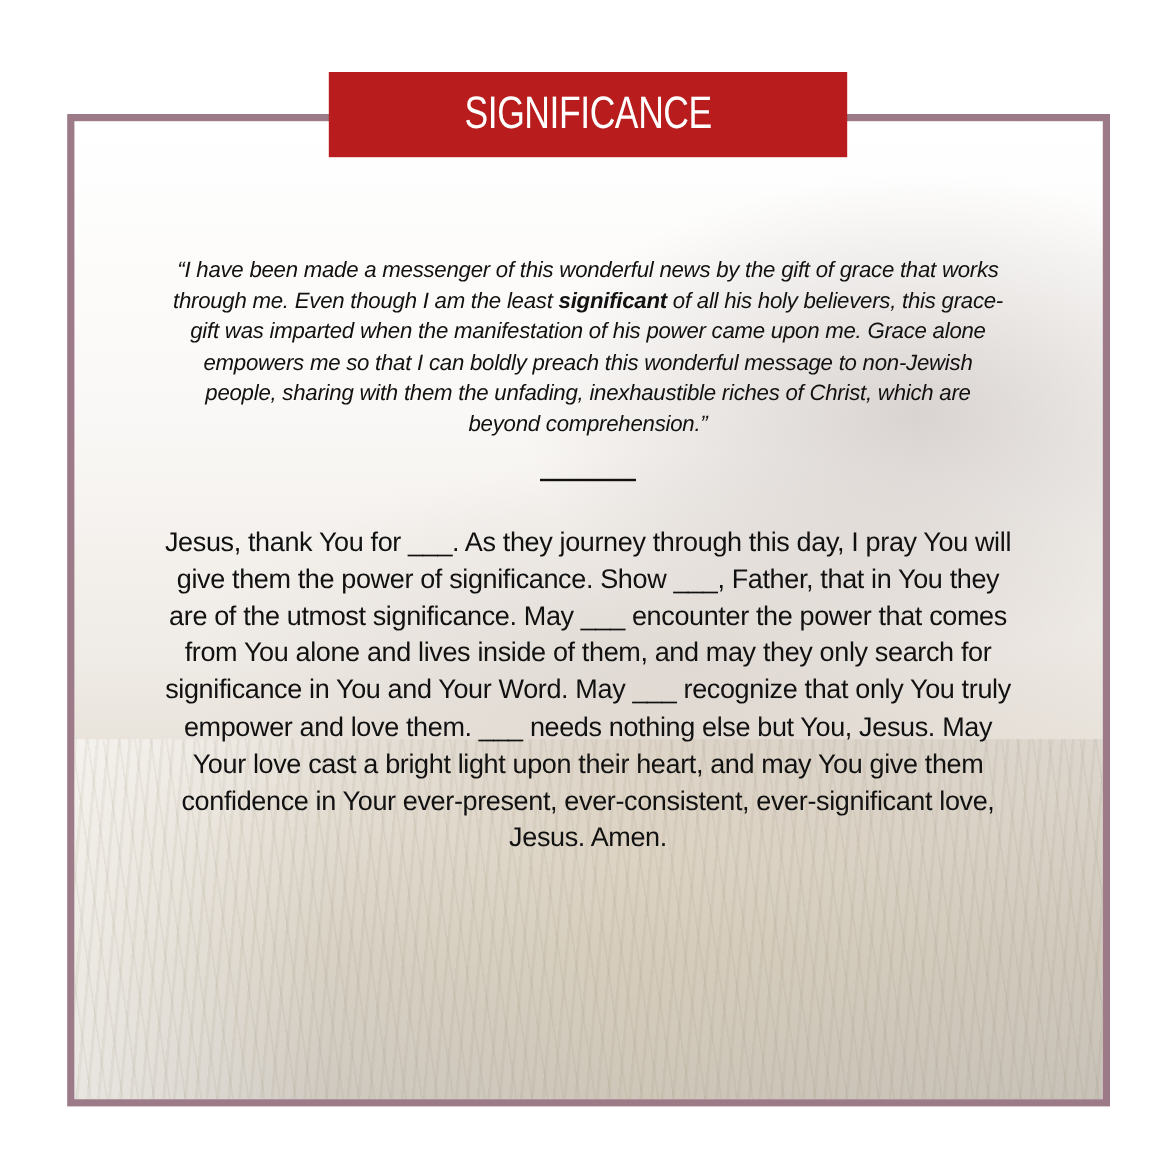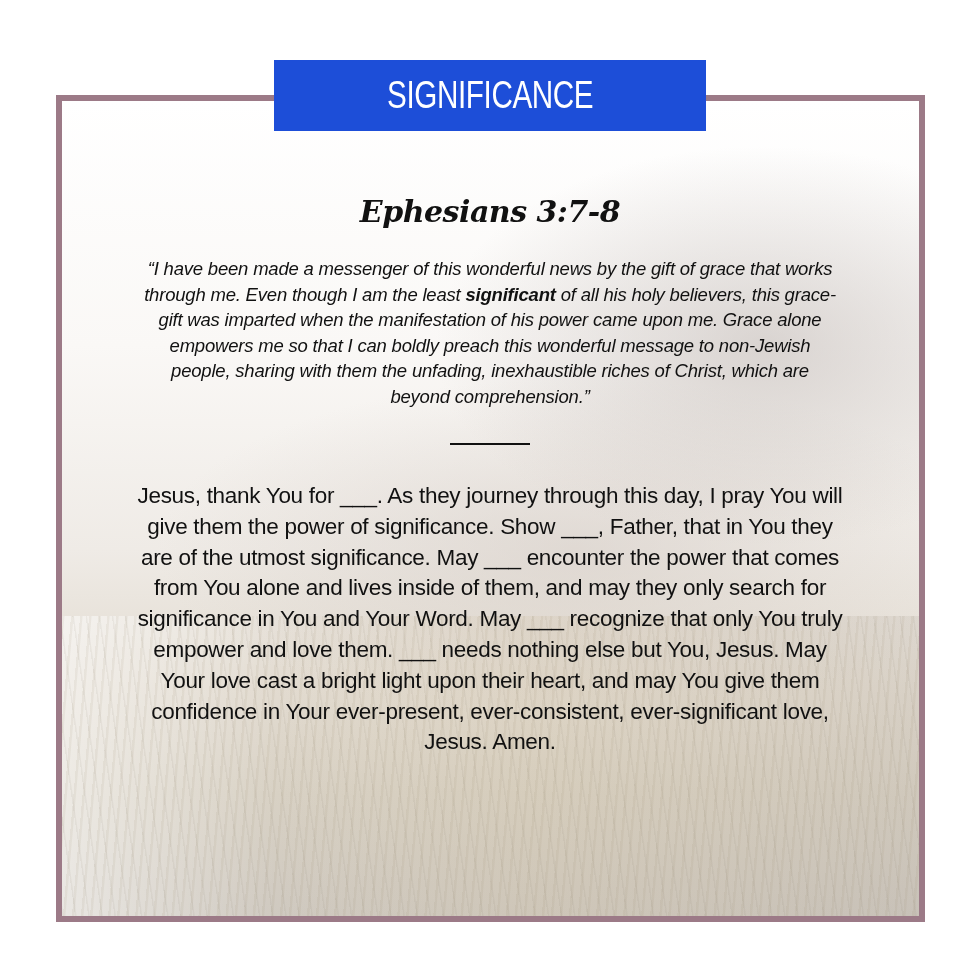--- a/index.html
+++ b/index.html
@@ -19,21 +19,21 @@
     }
     .grass {
       position: absolute; left: 0; right: 0; bottom: 0; height: 300px;
       background:
         repeating-linear-gradient(95deg, rgba(150,135,105,0.10) 0px, rgba(150,135,105,0.10) 2px, rgba(255,255,255,0) 3px, rgba(255,255,255,0) 9px),
         repeating-linear-gradient(82deg, rgba(120,110,90,0.08) 0px, rgba(120,110,90,0.08) 1px, rgba(255,255,255,0) 2px, rgba(255,255,255,0) 13px),
         linear-gradient(90deg, rgba(255,255,255,0.55) 0%, rgba(255,255,255,0) 25%, rgba(200,180,140,0.15) 55%, rgba(160,150,140,0.15) 100%);
     }
     .header {
       position: absolute; left: 274px; top: 60px; width: 432px; height: 71px;
-      background: #1d4ed8;
+      background: #b91c1c;
       display: flex; align-items: center; justify-content: center;
       z-index: 2;
     }
     .header span {
       color: #ffffff; font-size: 38px; letter-spacing: -0.5px;
       font-family: "Liberation Sans Narrow", "Liberation Sans", sans-serif;
       transform: scaleX(0.78); display: inline-block;
     }
     .content {
       position: absolute; left: 130px; top: 190px; width: 720px;
@@ -62,17 +62,16 @@
 
 <div class="frame">
   <div class="grass"></div>
 </div>
 
 <div class="header">
   <span>SIGNIFICANCE</span>
 </div>
 
 <div class="content">
-  <h1 class="ref">Ephesians 3:7-8</h1>
   <p class="verse"><span>“I have been made a messenger of this wonderful news by the gift of grace that works through me. Even though I am the least </span><b>significant</b><span> of all his holy believers, this grace-gift was imparted when the manifestation of his power came upon me. Grace alone empowers me so that I can boldly preach this wonderful message to non-Jewish people, sharing with them the unfading, inexhaustible riches of Christ, which are beyond comprehension.”</span></p>
   <div class="sep"></div>
   <p class="prayer">Jesus, thank You for ___. As they journey through this day, I pray You will give them the power of significance. Show ___, Father, that in You they are of the utmost significance. May ___ encounter the power that comes from You alone and lives inside of them, and may they only search for significance in You and Your Word. May ___ recognize that only You truly empower and love them. ___ needs nothing else but You, Jesus. May Your love cast a bright light upon their heart, and may You give them confidence in Your ever-present, ever-consistent, ever-significant love, Jesus. Amen.</p>
 </div>
 
 </body></html>

